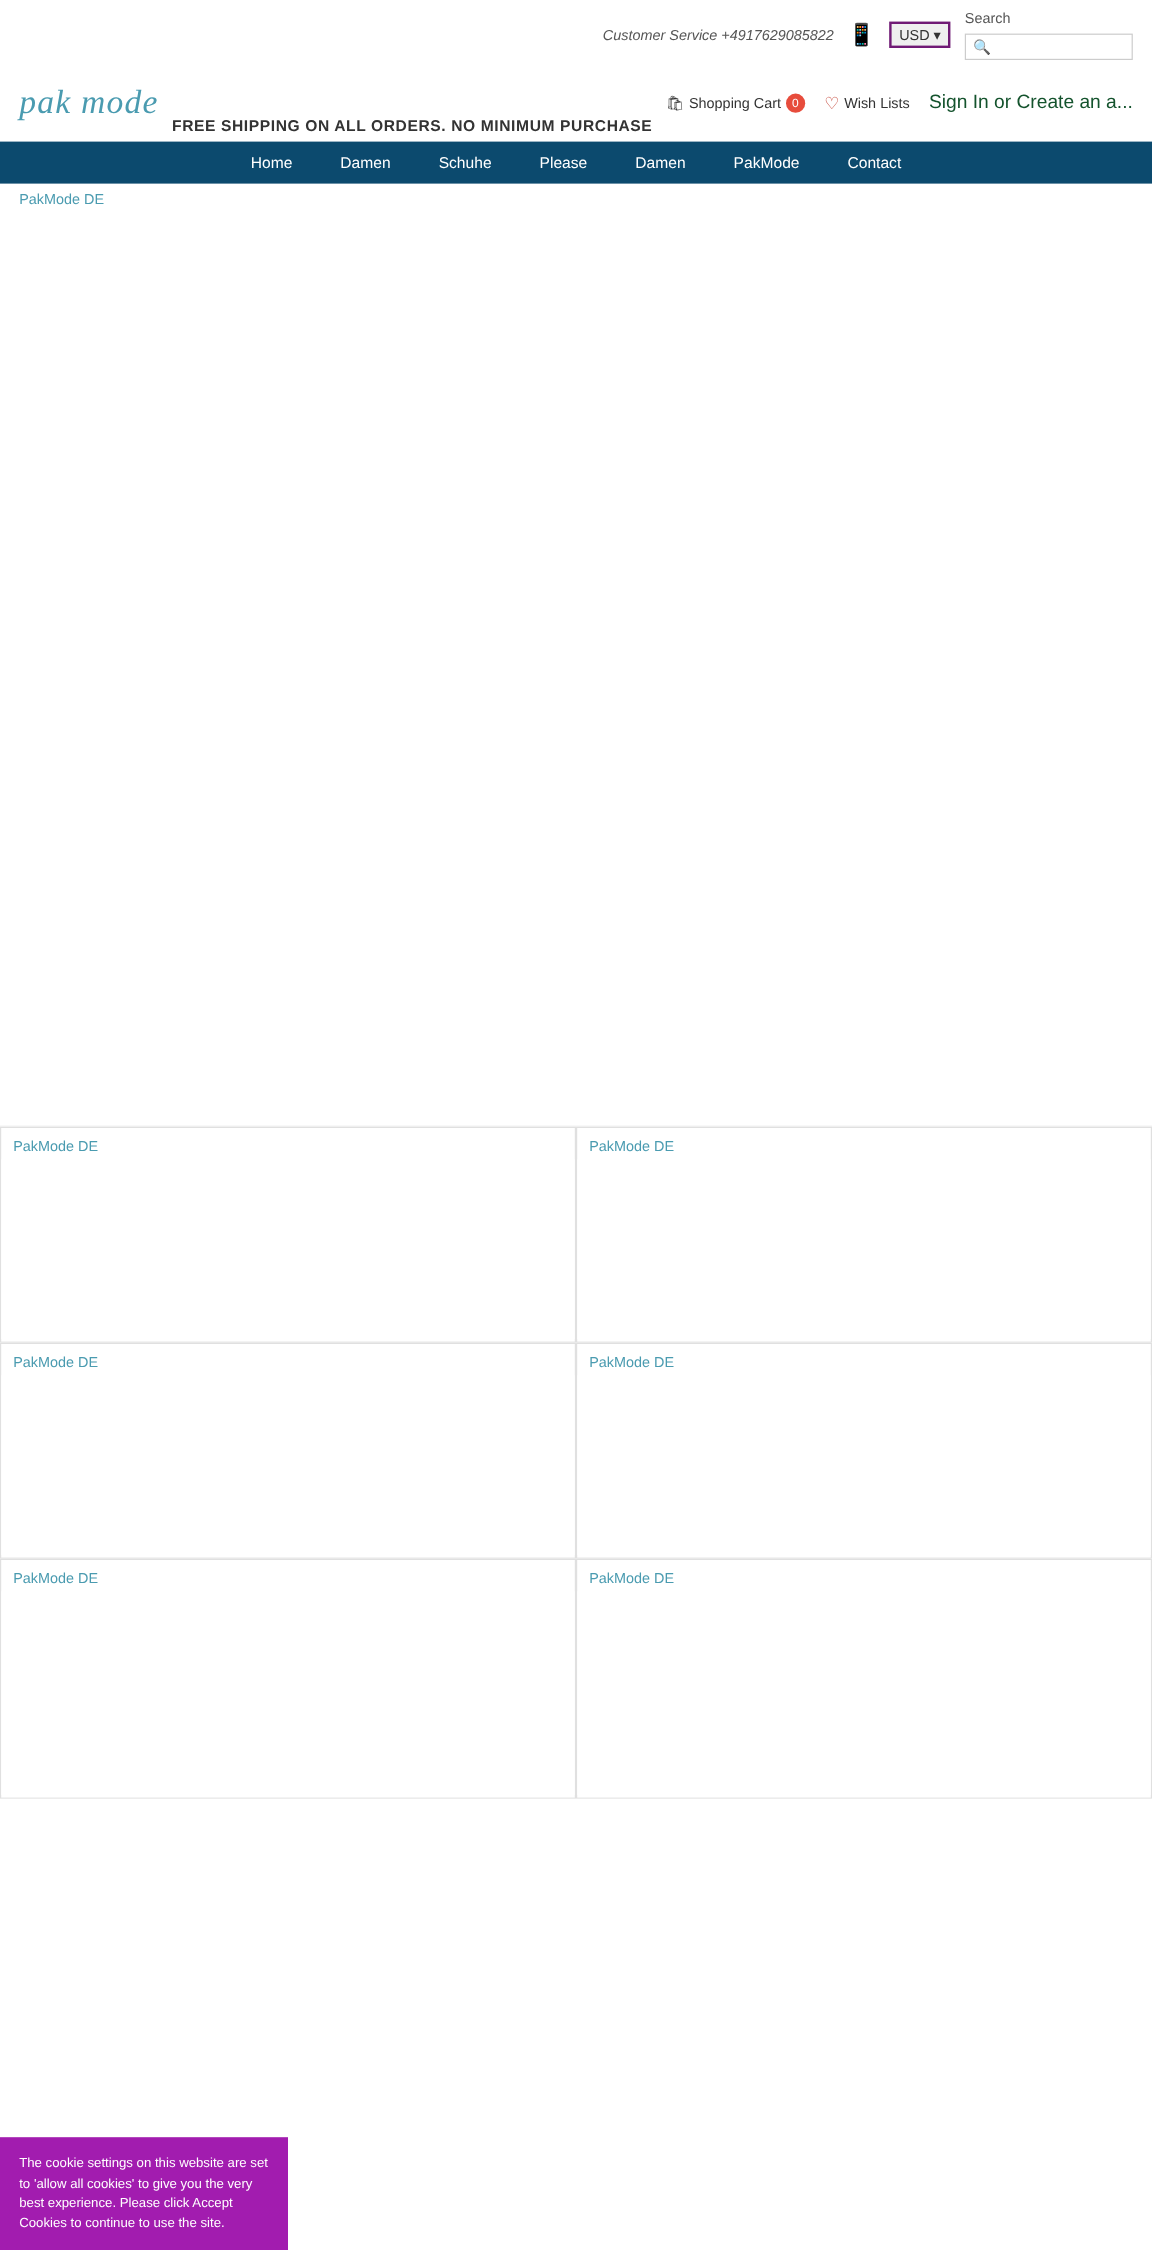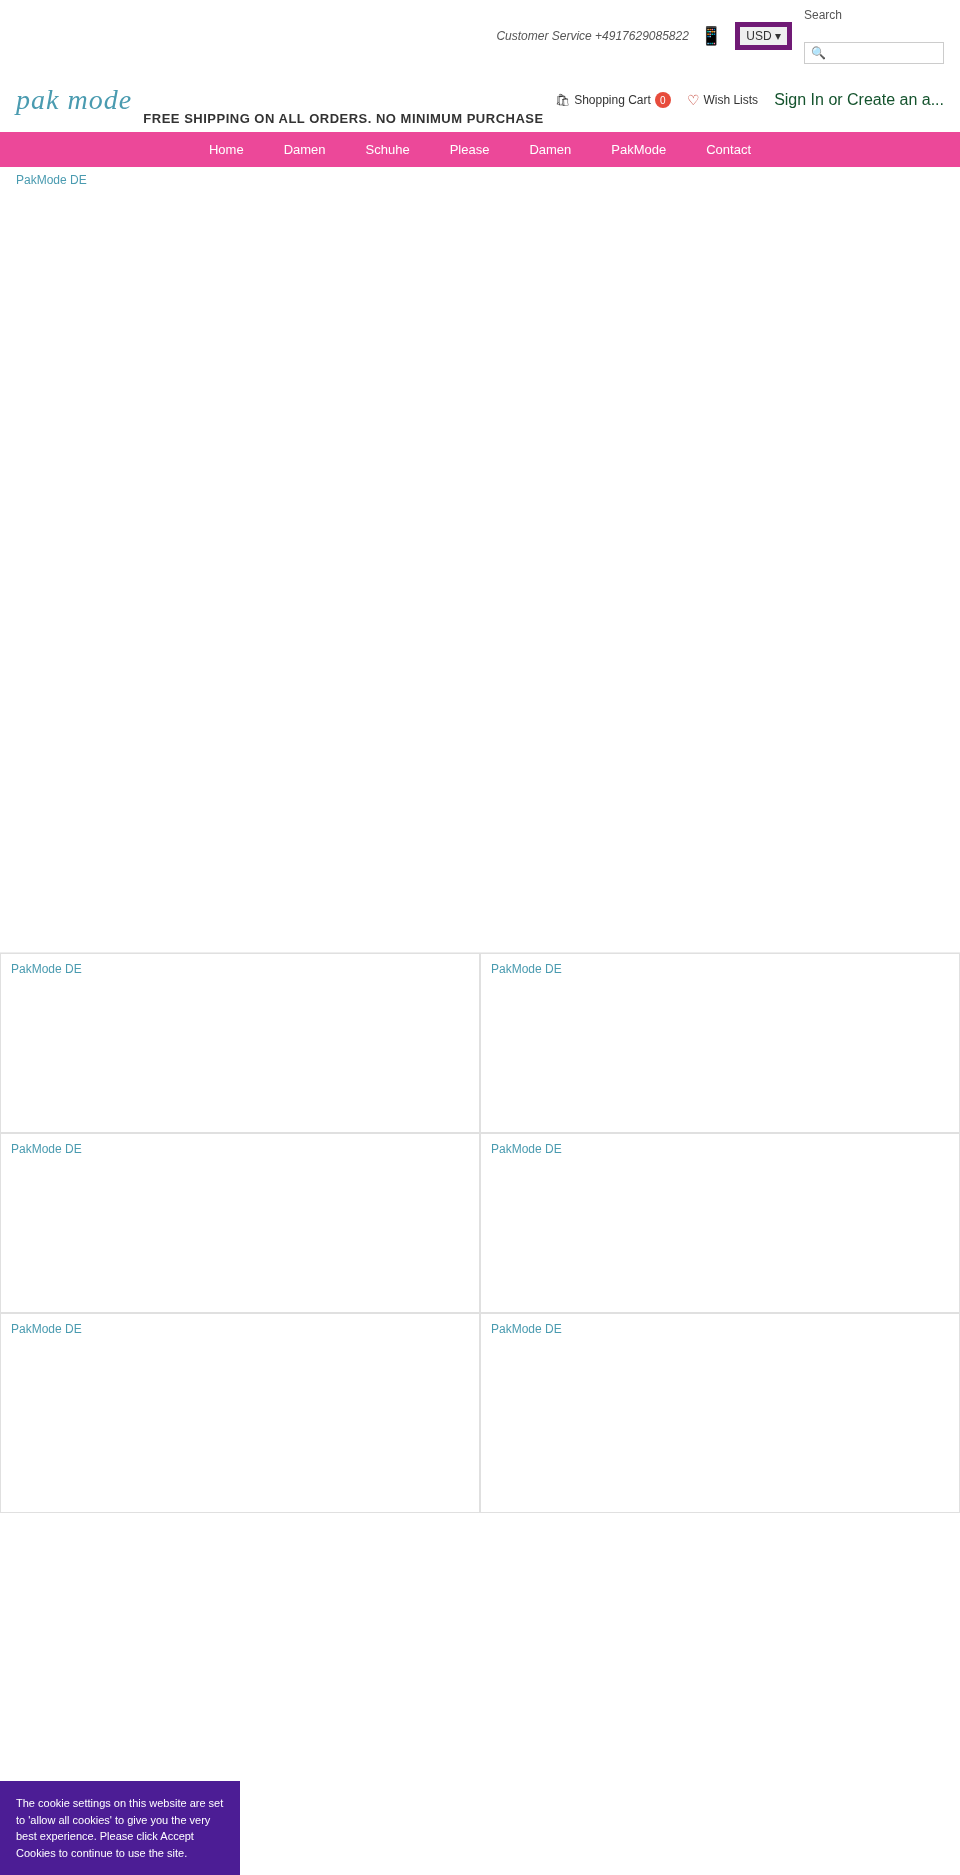--- a/index.html
+++ b/index.html
@@ -9,23 +9,23 @@
     .top-bar {
       display: flex;
       justify-content: flex-end;
       align-items: center;
       padding: 8px 16px 4px 16px;
       gap: 12px;
       font-size: 12px;
       color: #555;
     }
     .top-bar .customer-service { font-size: 12px; color: #555; font-style: italic; }
-    .top-bar .currency { font-size: 12px; color: #333; border: 5px solid #701a75; padding: 2px 6px; cursor: pointer; }
+    .top-bar .currency { font-size: 12px; color: #333; border: 2px solid #701a75; padding: 2px 6px; cursor: pointer; }
     .search-area { display: flex; flex-direction: column; align-items: flex-start; }
-    .search-label { font-size: 12px; color: #555; margin-bottom: 20px; }
+    .search-label { font-size: 12px; color: #555; margin-bottom: 6px; }
     .search-box {
       display: flex; align-items: center;
       border: 1px solid #ccc;
       padding: 3px 6px;
       width: 140px;
     }
     .search-icon-char { font-size: 12px; color: #888; }
     .search-input { border: none; outline: none; font-size: 12px; width: 110px; }
 
     
@@ -69,21 +69,21 @@
       font-size: 10px;
       display: flex; align-items: center; justify-content: center;
     }
     .wishlist-btn {
       display: flex; align-items: center; gap: 4px; cursor: pointer; color: #333;
     }
     .sign-in { font-size: 16px; color: #14532d; cursor: pointer; }
 
     
     .nav-bar {
-      background: #ec4899;
+      background: #0c4a6e;
       display: flex;
       justify-content: center;
       gap: 0;
     }
     .nav-item {
       color: #fff;
       font-size: 13px;
       padding: 10px 20px;
       cursor: pointer;
       text-decoration: none;
@@ -134,21 +134,21 @@
     .product-card-image {
       width: 100%;
       background: #fff;
     }
 
     
     .cookie-notice {
       position: fixed;
       bottom: 0;
       left: 0;
-      background: #4c1d95;
+      background: #a21caf;
       color: #fff;
       font-size: 11px;
       padding: 14px 16px;
       width: 240px;
       line-height: 1.5;
       z-index: 1000;
     }
 
     .heart-icon { color: #c0392b; font-size: 14px; }
   </style>

